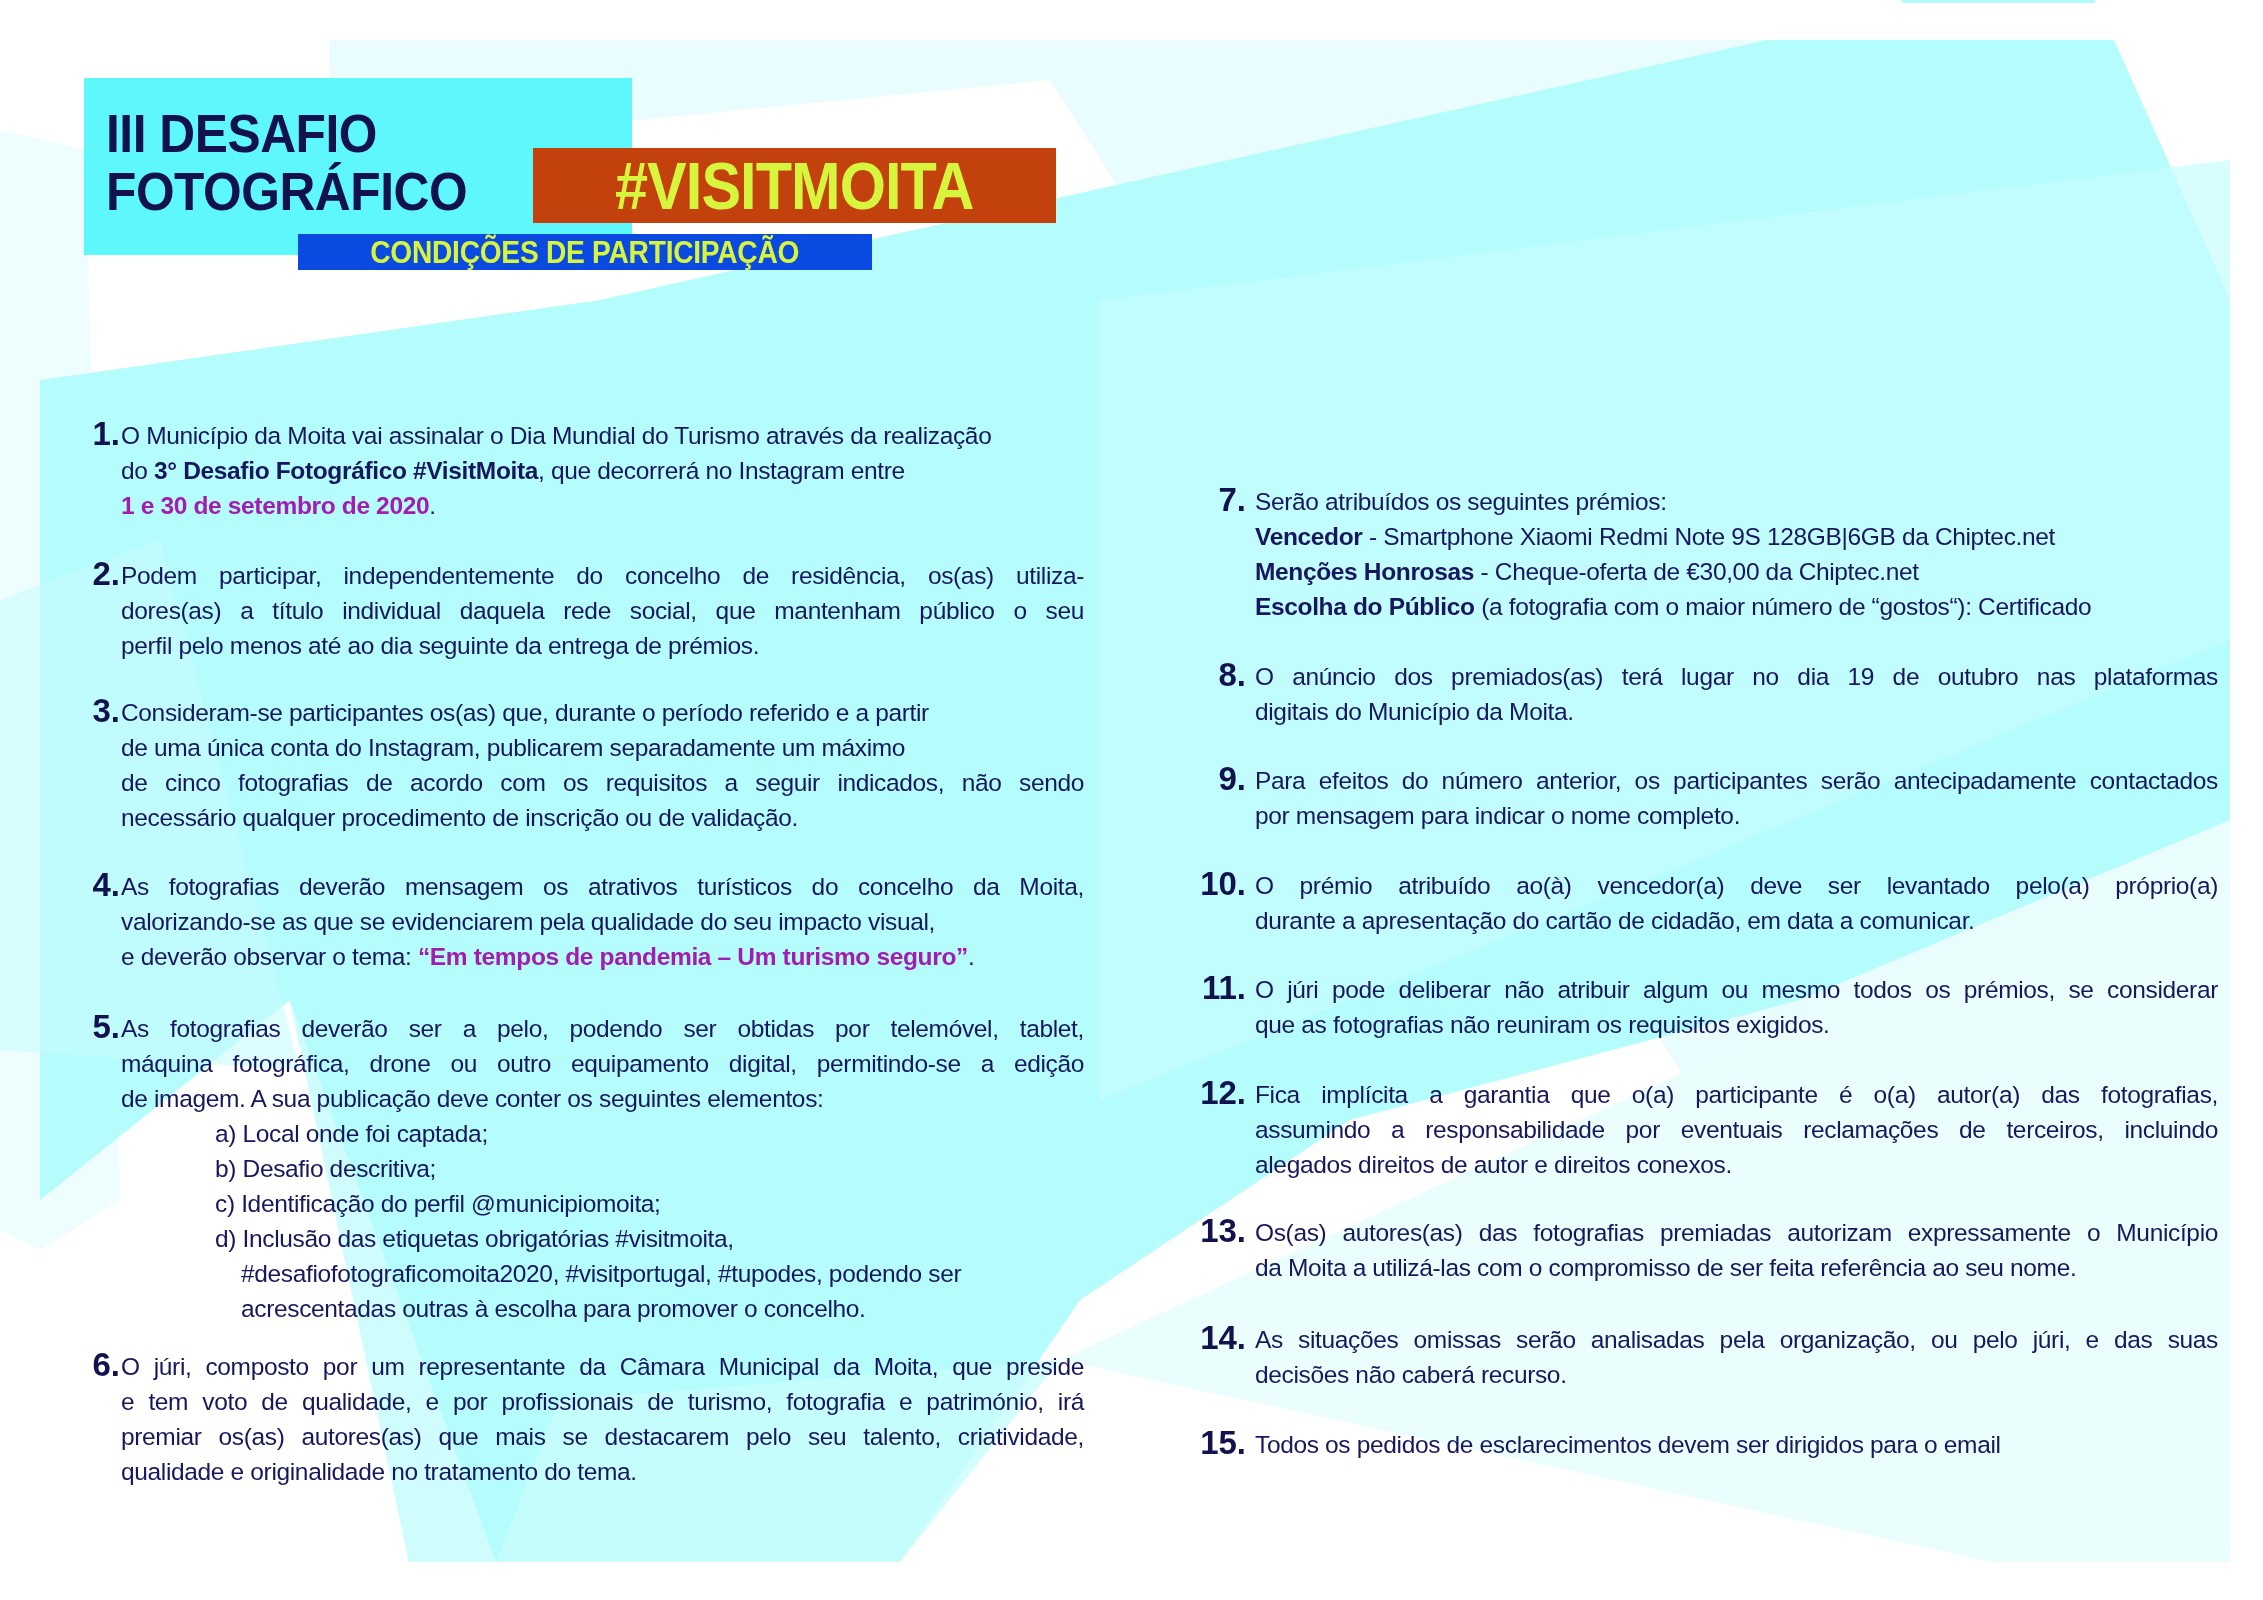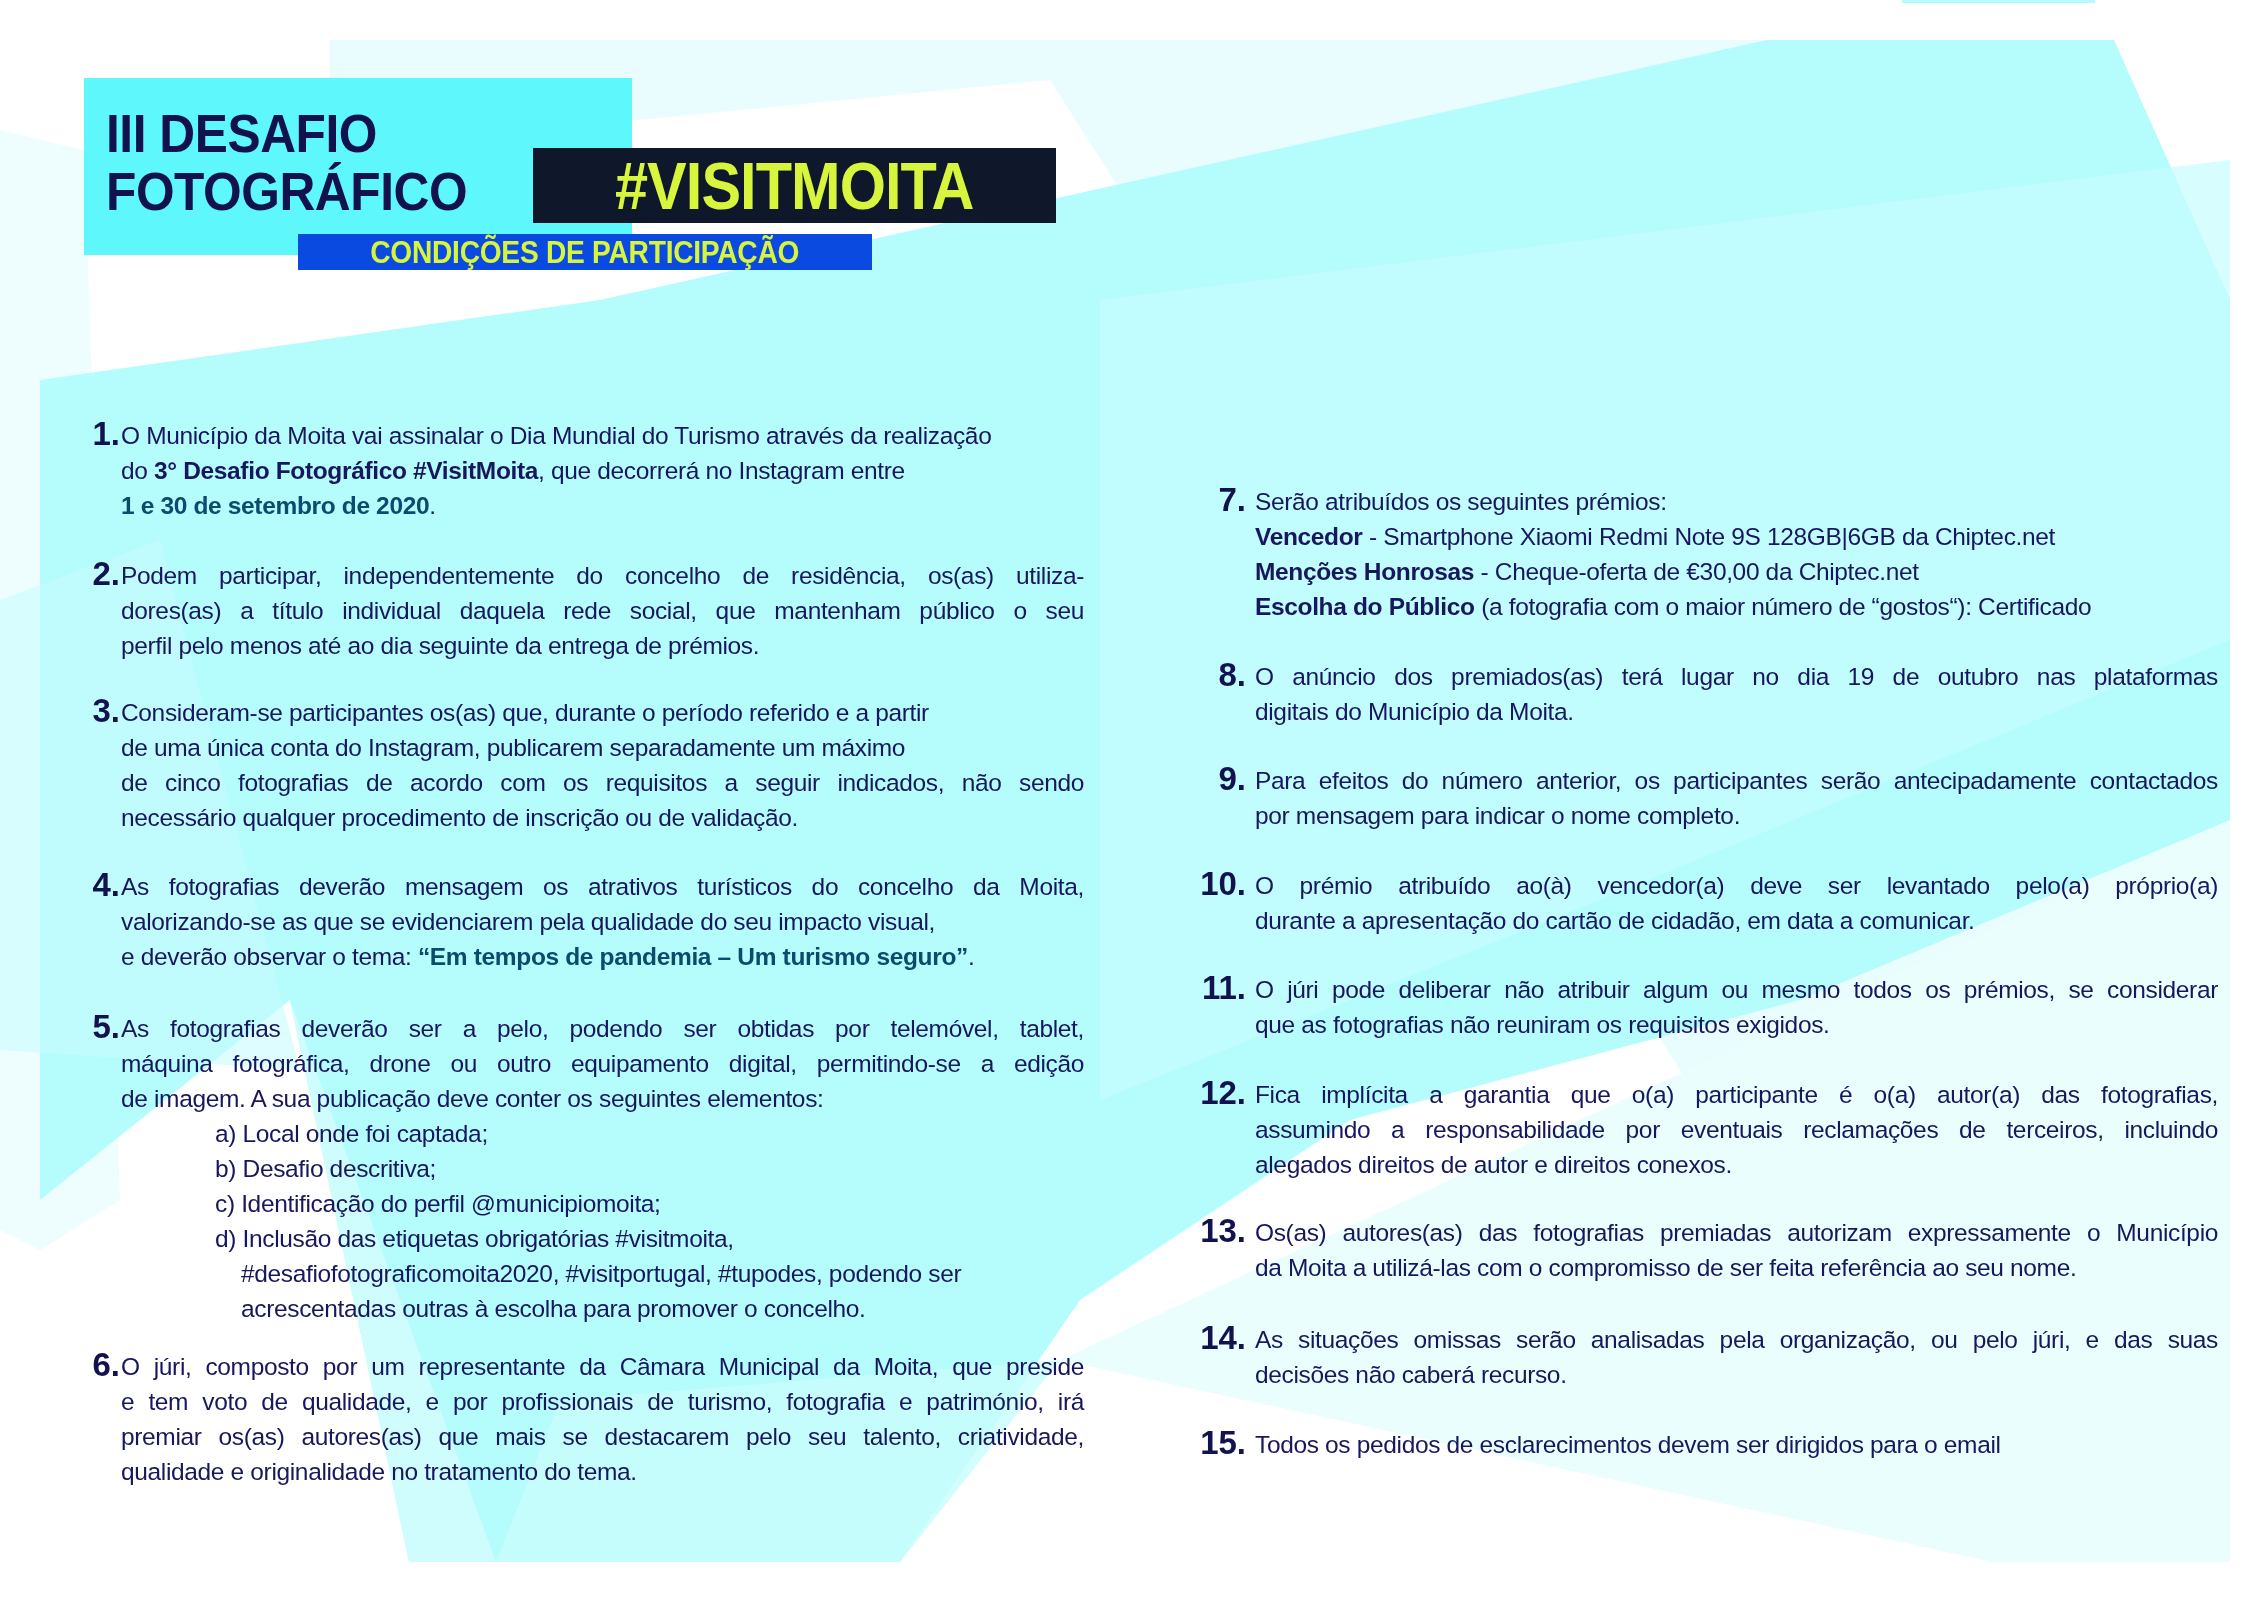--- a/index.html
+++ b/index.html
@@ -17,21 +17,21 @@
   .header-title {
     position: absolute; left: 106px; top: 104px; z-index: 3;
     font-family: "Liberation Sans", sans-serif; font-weight: 700;
     font-size: 54px; line-height: 58px; color: #12124f;
     letter-spacing: -0.5px;
     transform: scaleX(0.92); transform-origin: left top;
   }
   .header-title div { white-space: nowrap; }
   .hashtag-box {
     position: absolute; left: 533px; top: 148px; width: 523px; height: 75px;
-    background: #0f172a; z-index: 3;
+    background: #c2410c; z-index: 3;
     display: flex; justify-content: center;
   }
   .hashtag-text {
     color: #d7f53c; font-weight: 700; font-size: 66px; letter-spacing: -1px;
     transform: scaleX(0.9);
   }
   .subtitle-box {
     position: absolute; left: 298px; top: 234px; width: 574px; height: 36px;
     background: #0b4ae0; z-index: 3;
     display: flex; align-items: center; justify-content: center;
@@ -55,21 +55,21 @@
   .txt {
     position: absolute; top: 0; right: 0;
     font-size: 24.5px; line-height: 35px; color: #17175e;
     text-align: justify; letter-spacing: -0.35px;
   }
   .col-left .txt { left: 37px; }
   .col-right .txt { left: 69px; }
   .line { display: block; white-space: nowrap; }
   .line.just { text-align: justify; text-align-last: justify; white-space: normal; }
   .b { font-weight: 700; margin-top: 48px; }
-  .accent { color: #0c4a6e; font-weight: 700; }
+  .accent { color: #a21caf; font-weight: 700; }
   .sub { padding-left: 94px; }
   .sub-cont { padding-left: 120px; }
 </style>
 </head>
 <body>
 
 <svg class="bg" viewBox="0 0 2263 1600" xmlns="http://www.w3.org/2000/svg">
   <rect x="0" y="0" width="2263" height="1600" fill="#ffffff"></rect>
 
   <rect x="1902" y="0" width="193" height="3" fill="#b4fbfc"></rect>

